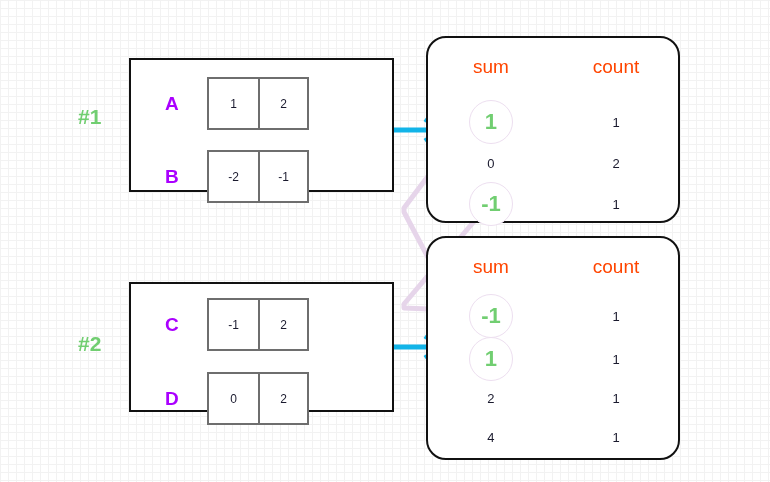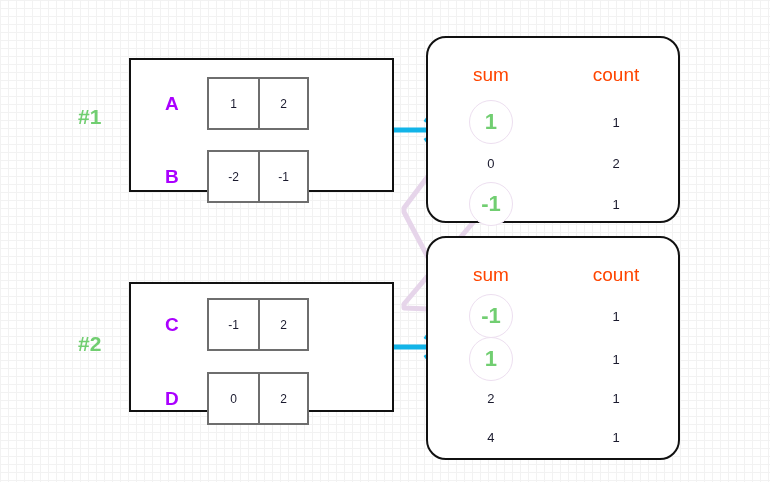--- a/index.html
+++ b/index.html
@@ -93,21 +93,20 @@
     border-radius: 20px;
     background: #ffffff;
     box-sizing: border-box;
   }
   .panel-head {
     position: absolute;
     top: 18px;
     left: 0;
     right: 0;
     display: flex;
-    margin-top: 8px;
   }
   .col-head {
     color: #ff4500;
     font-size: 19px;
     text-align: center;
   }
   .col-sum { width: 128px; }
   .col-count { width: 126px; }
 
   .rows {

